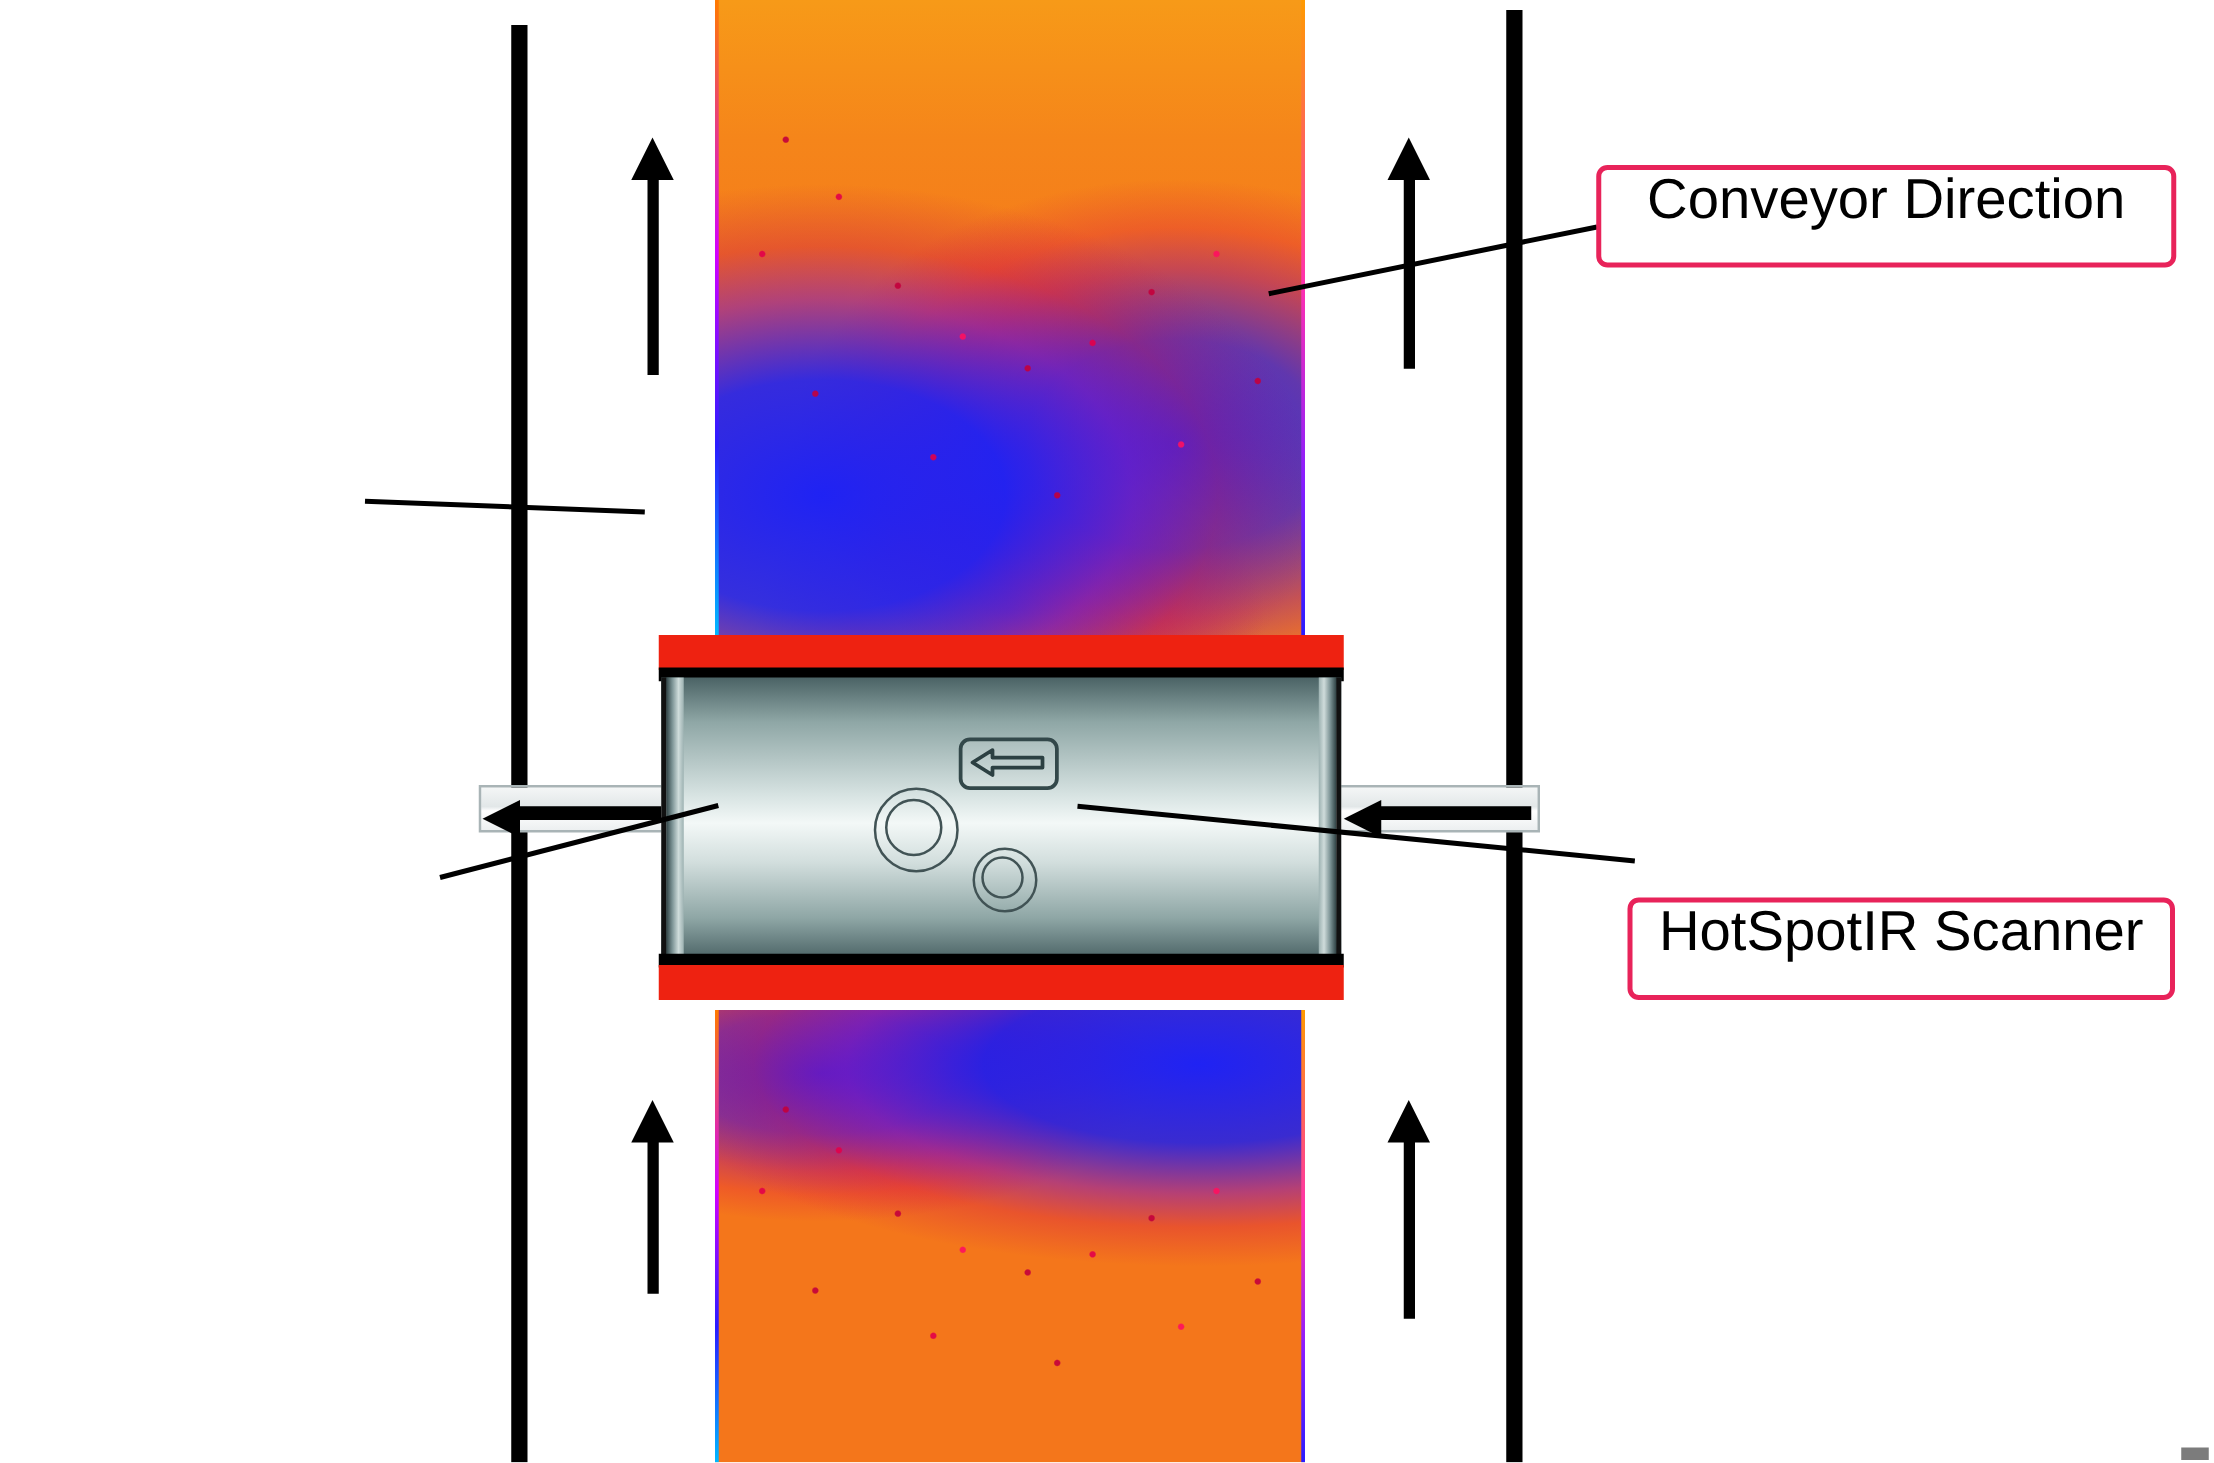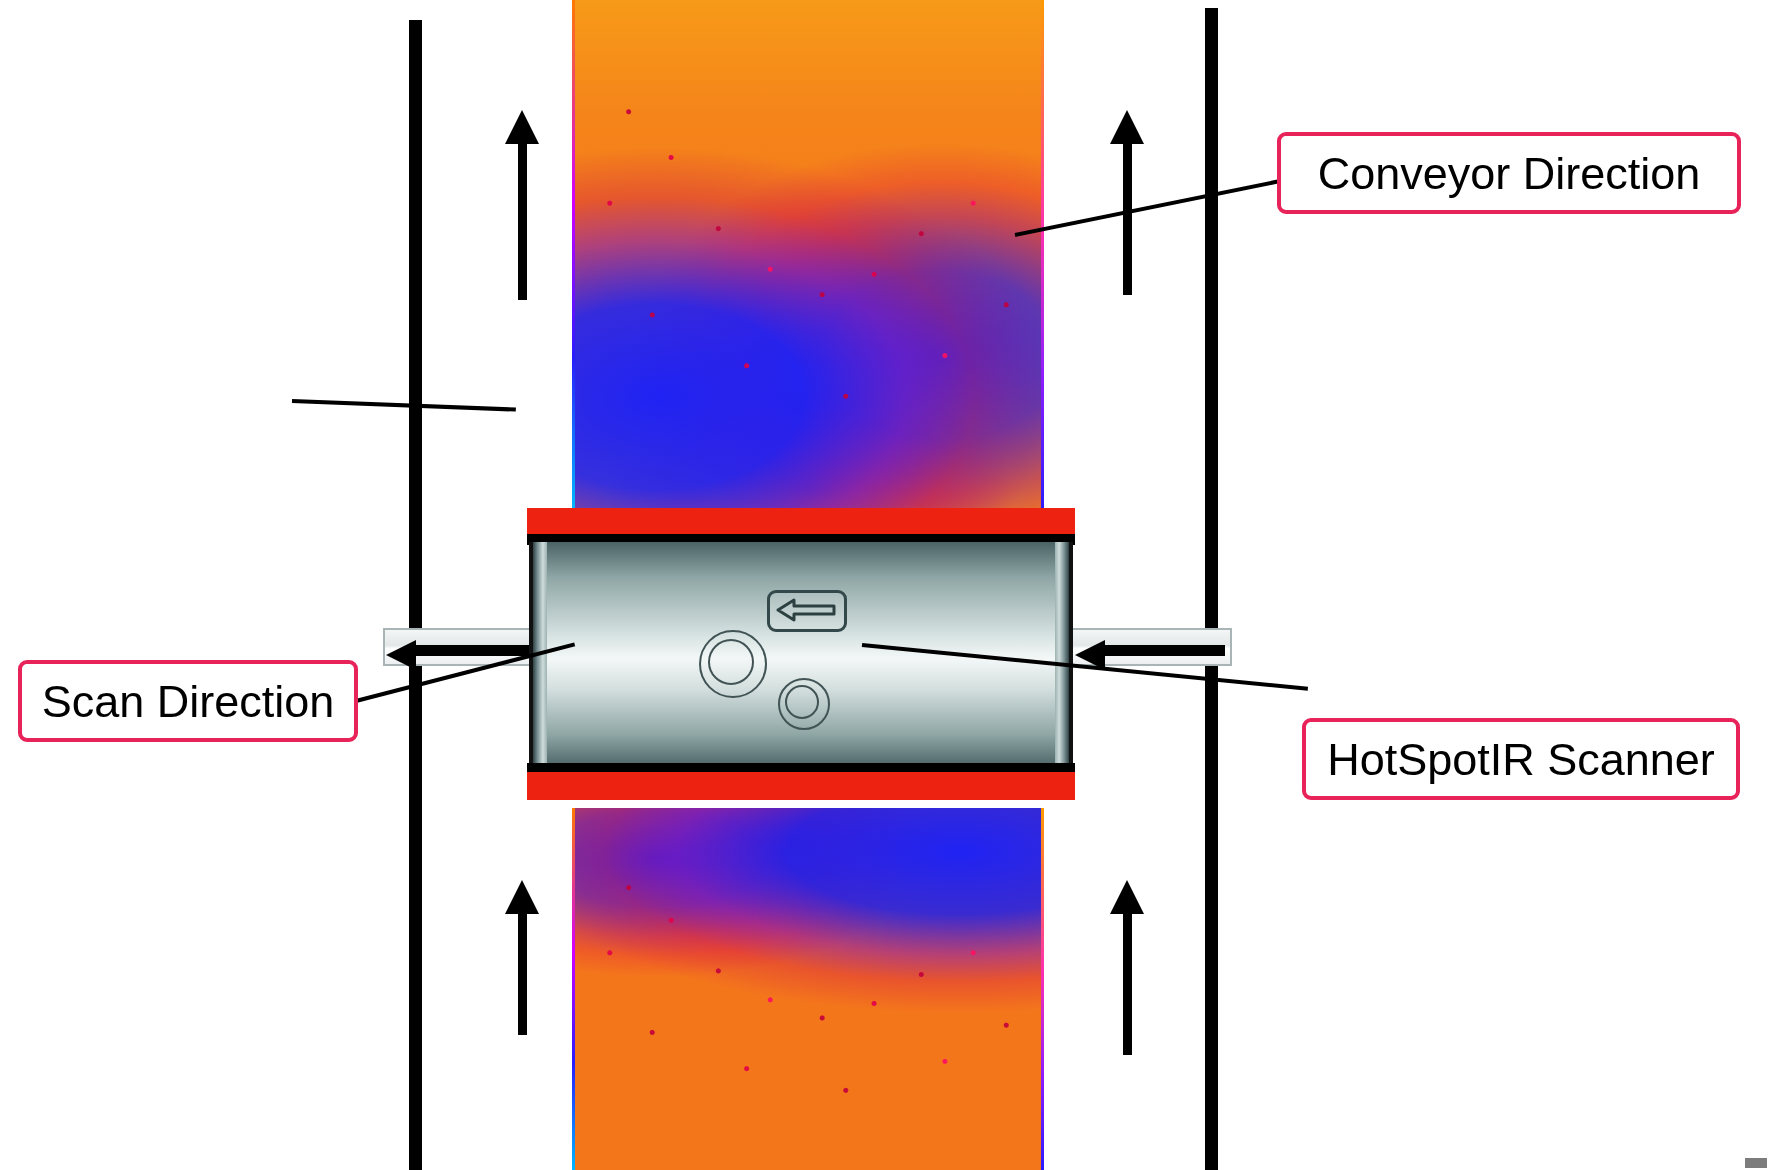--- a/index.html
+++ b/index.html
@@ -95,21 +95,21 @@
 
   .lens{position:absolute;border:2px solid #415355;border-radius:50%;background:transparent;}
   .lens::after{content:"";position:absolute;border:2px solid #415355;border-radius:50%;}
   .lens-1{left:170px;top:88px;width:64px;height:64px;}
   .lens-1::after{left:7px;top:7px;width:42px;height:42px;}
   .lens-2{left:249px;top:136px;width:48px;height:48px;}
   .lens-2::after{left:5px;top:5px;width:30px;height:30px;}
 
   
   .callout{position:absolute;border:4px solid #e8235a;border-radius:9px;background:#fff;
-     display:flex;align-items:center;justify-content:center;color:#000;
+     display:flex;justify-content:center;color:#000;
      font-size:45px;line-height:1;white-space:nowrap;padding:0 16px;box-sizing:border-box;}
   .c-conveyor-dir{left:1277px;top:132px;width:464px;height:82px;}
   .c-conveyor{left:20px;top:364px;width:272px;height:78px;}
   .c-scan-dir{left:18px;top:660px;width:340px;height:82px;}
   .c-scanner{left:1302px;top:718px;width:438px;height:82px;}
 
   
   .leader{position:absolute;height:0;border-top:4px solid #000;transform-origin:left center;}
   .ld-conveyor{left:292px;top:399px;width:224px;transform:rotate(2.2deg);}
   .ld-conveyor-dir{left:1015px;top:233px;width:268px;transform:rotate(-11.5deg);}
@@ -187,21 +187,18 @@
   </div>
 
   <div class="leader ld-conveyor"></div>
   <div class="leader ld-conveyor-dir"></div>
   <div class="leader ld-scan-dir"></div>
   <div class="leader ld-scanner"></div>
 
   <div class="callout c-conveyor-dir">
     <span>Conveyor Direction</span>
   </div>
-  <div class="callout c-scan-dir">
-    <span>Scan Direction</span>
-  </div>
   <div class="callout c-scanner">
     <span>HotSpotIR Scanner</span>
   </div>
 
   <div class="bottom-tick"></div>
 </div>
 
 </body></html>

